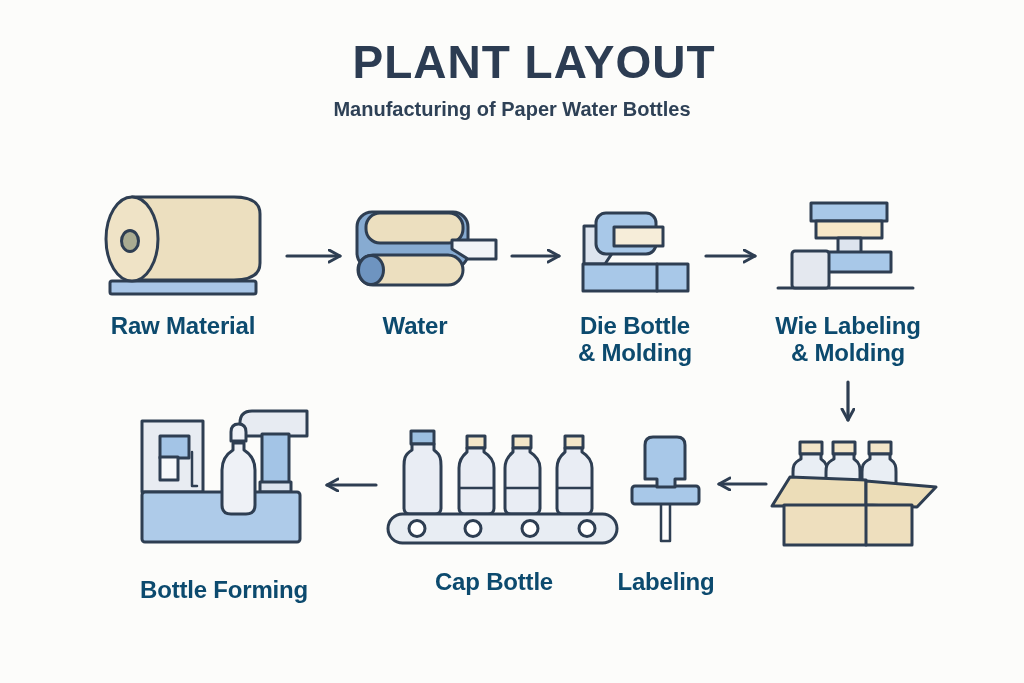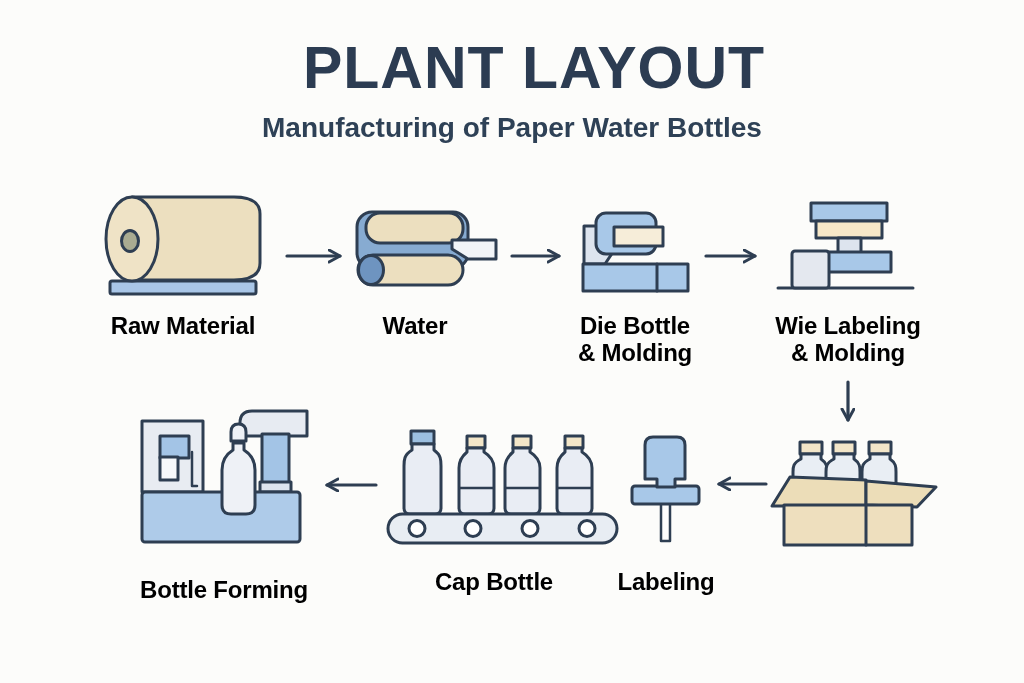--- a/index.html
+++ b/index.html
@@ -2,27 +2,27 @@
 <html><head>
 <meta charset="utf-8">
 <style>
   html,body{margin:0;padding:0;}
   body{background:#e9e9e9;font-family:"Liberation Sans","DejaVu Sans",sans-serif;}
   .canvas{
     position:relative;width:1024px;height:683px;background:#fcfcfa;
     overflow:hidden;margin:0 auto;color:#2e3e52;
   }
   .header{position:absolute;top:38px;left:0;width:100%;text-align:center;}
-  .title{font-size:59px;font-weight:700;letter-spacing:1px;line-height:1.05;color:#2c3c52;margin-left:44px;}
-  .subtitle{font-size:28px;font-weight:700;margin-top:12px;color:#2e4156;}
+  .title{font-size:46px;font-weight:700;letter-spacing:1px;line-height:1.05;color:#2c3c52;margin-left:44px;}
+  .subtitle{font-size:20px;font-weight:700;margin-top:12px;color:#2e4156;}
   .diagram{position:absolute;left:0;top:0;}
   .stage-label{
     position:absolute;transform:translateX(-50%);
     font-size:24px;font-weight:700;text-align:center;line-height:27px;
-    letter-spacing:-0.2px;color:#000000;white-space:nowrap;
+    letter-spacing:-0.2px;color:#0c4a6e;white-space:nowrap;
   }
   .stage-label span{display:block;}
 </style>
 </head>
 <body>
 
 <div class="canvas">
 
   <div class="header">
     <div class="title">PLANT LAYOUT</div>

